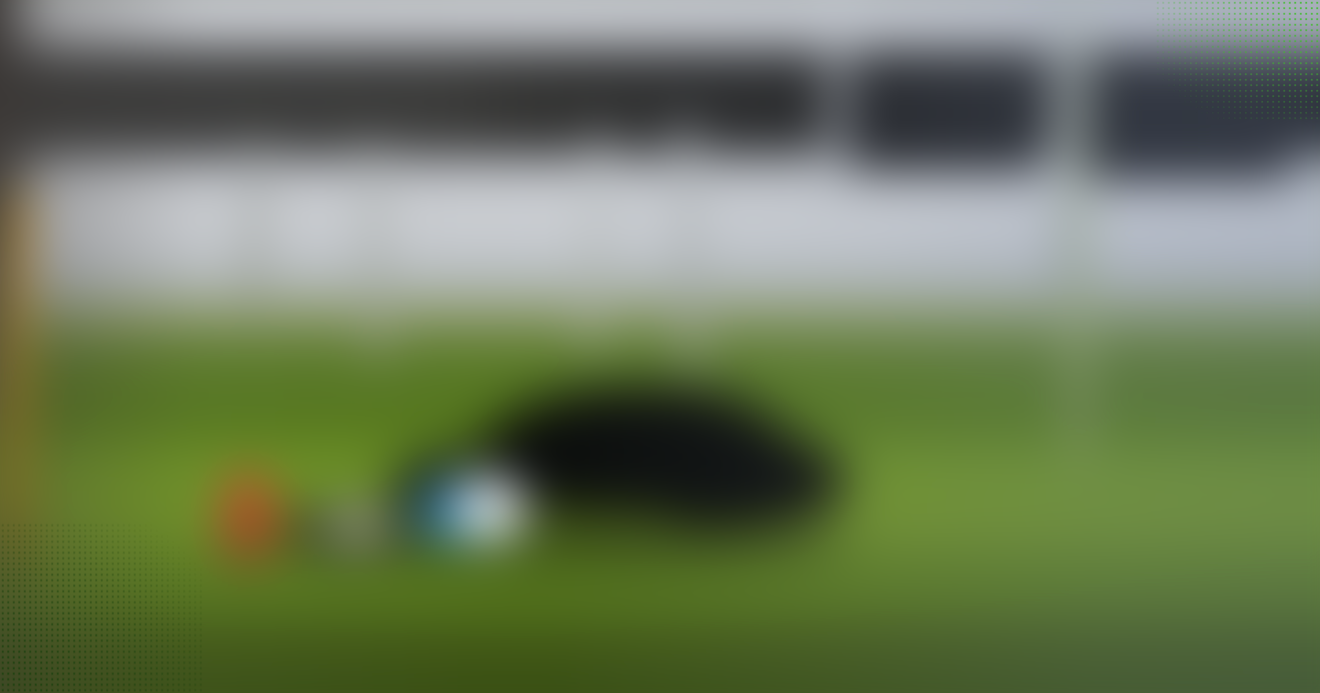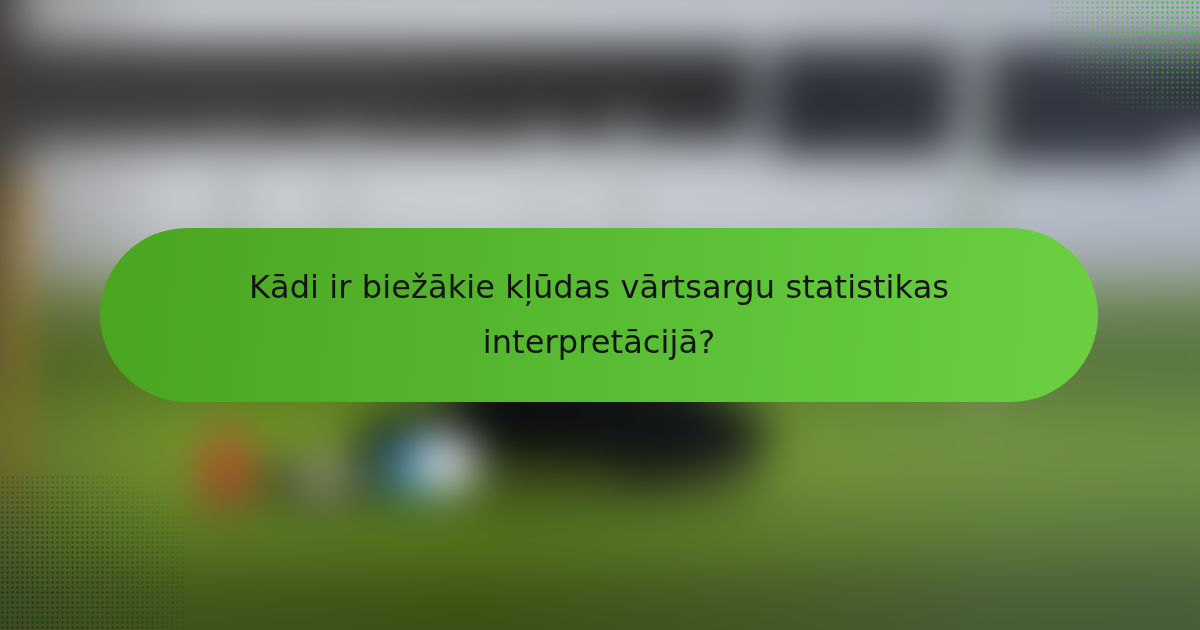--- a/index.html
+++ b/index.html
@@ -335,17 +335,14 @@
     <div class="cone"></div>
     <div class="ball-blue"></div>
     <div class="ball"></div>
     <div class="grass-band g2"></div>
     <div class="photo-tintx"></div>
   </div>
 
   <div class="dots tr"></div>
   <div class="dots bl"></div>
 
-  <div class="pill">
-    <h1 class="pill-text">Kādi ir biežākie kļūdas vārtsargu statistikas interpretācijā?</h1>
-  </div>
 
 </div>
 
 </body></html>

